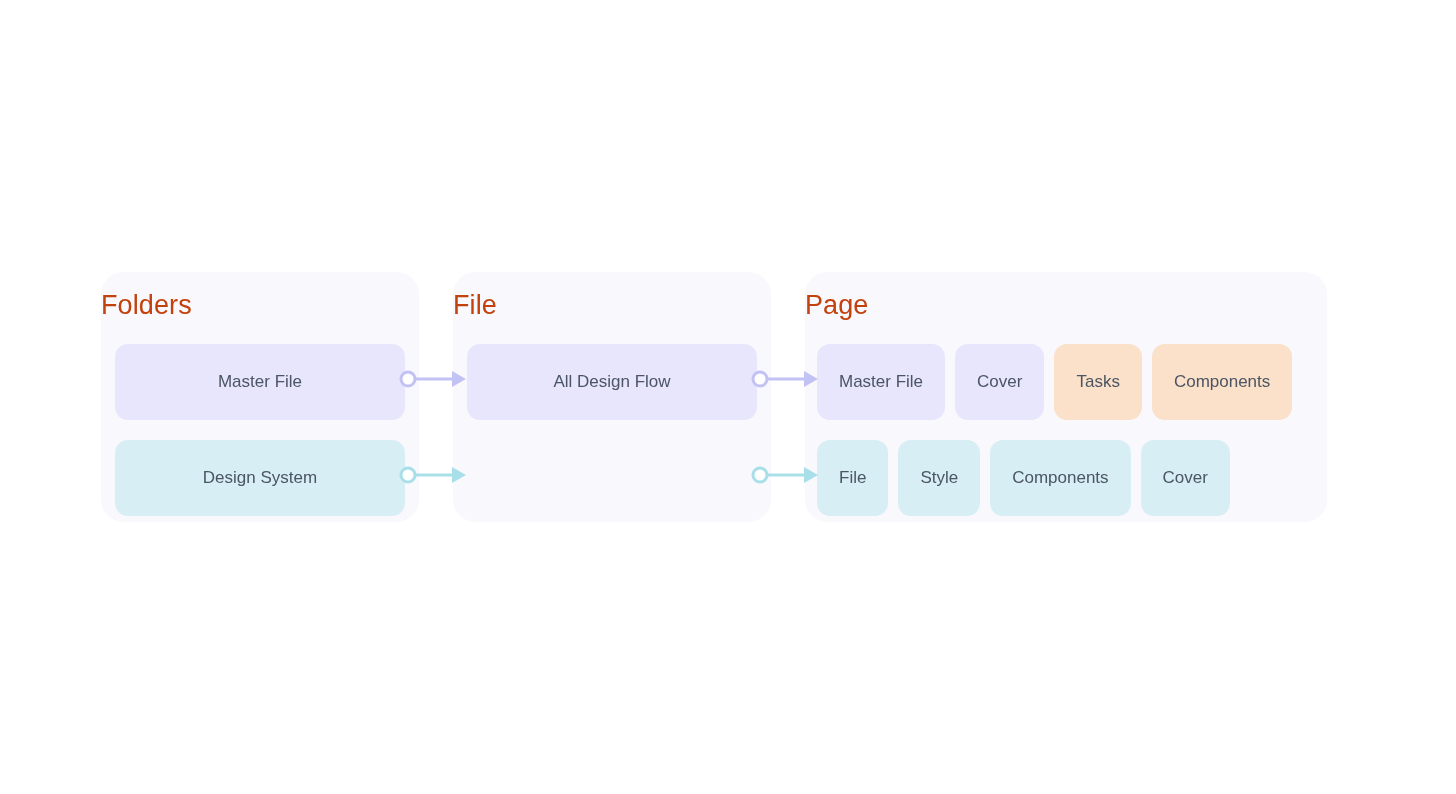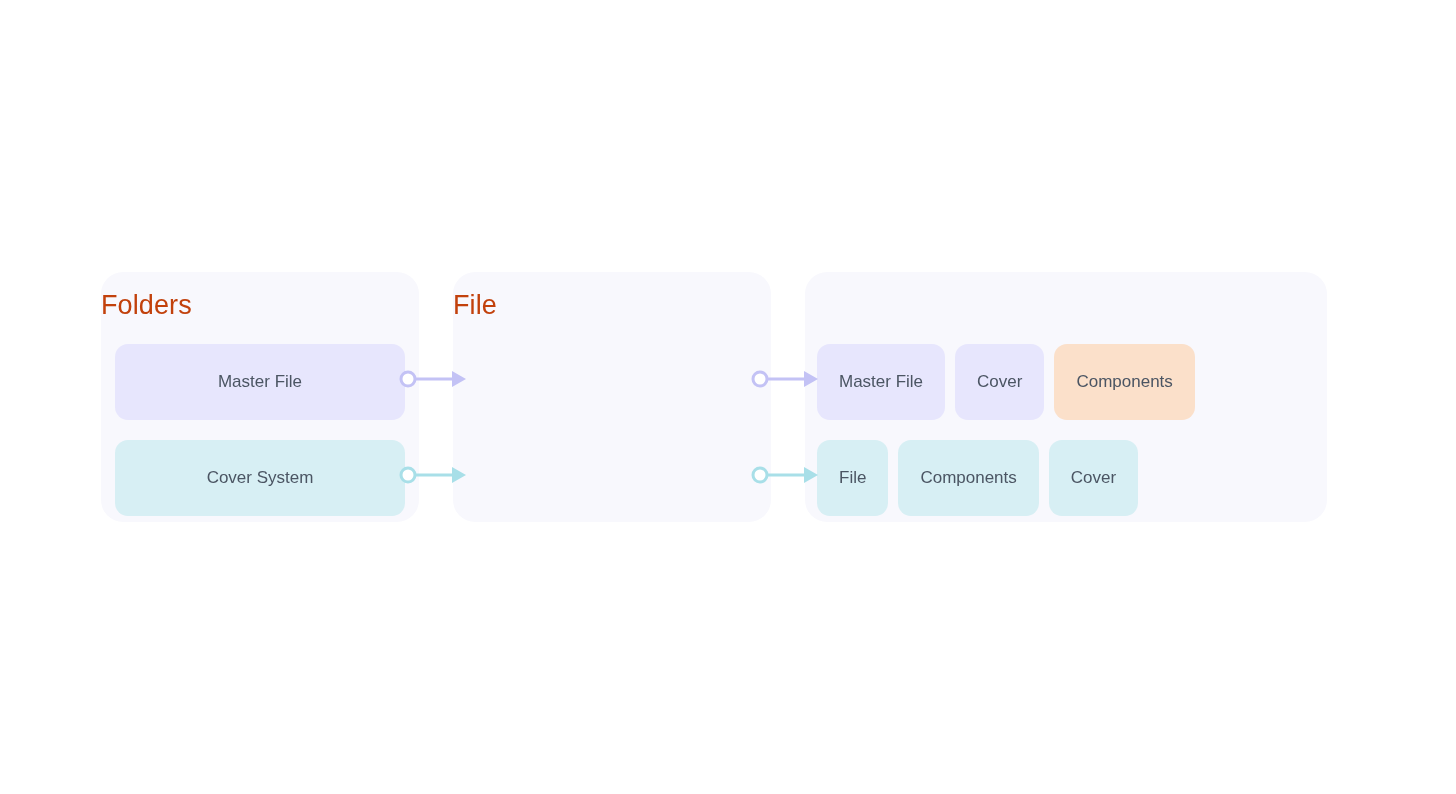--- a/index.html
+++ b/index.html
@@ -114,48 +114,60 @@
     <div class="panel-title">Folders</div>
 
     <div class="row row-top">
       <div class="card wide card-purple">
         <span>Master File</span>
       </div>
     </div>
 
     <div class="row row-bottom">
       <div class="card wide card-teal">
-        <span>Cover System</span>
+        <span>Design System</span>
       </div>
     </div>
   </div>
 
   <div class="panel panel-file">
     <div class="panel-title">File</div>
 
+    <div class="row row-top">
+      <div class="card wide card-purple">
+        <span>All Design Flow</span>
+      </div>
+    </div>
 
   </div>
 
   <div class="panel panel-page">
+    <div class="panel-title">Page</div>
 
     <div class="row row-top">
       <div class="card card-purple">
         <span>Master File</span>
       </div>
       <div class="card card-purple">
         <span>Cover</span>
       </div>
       <div class="card card-orange">
+        <span>Tasks</span>
+      </div>
+      <div class="card card-orange">
         <span>Components</span>
       </div>
     </div>
 
     <div class="row row-bottom">
       <div class="card card-teal">
         <span>File</span>
+      </div>
+      <div class="card card-teal">
+        <span>Style</span>
       </div>
       <div class="card card-teal">
         <span>Components</span>
       </div>
       <div class="card card-teal">
         <span>Cover</span>
       </div>
     </div>
   </div>
 

